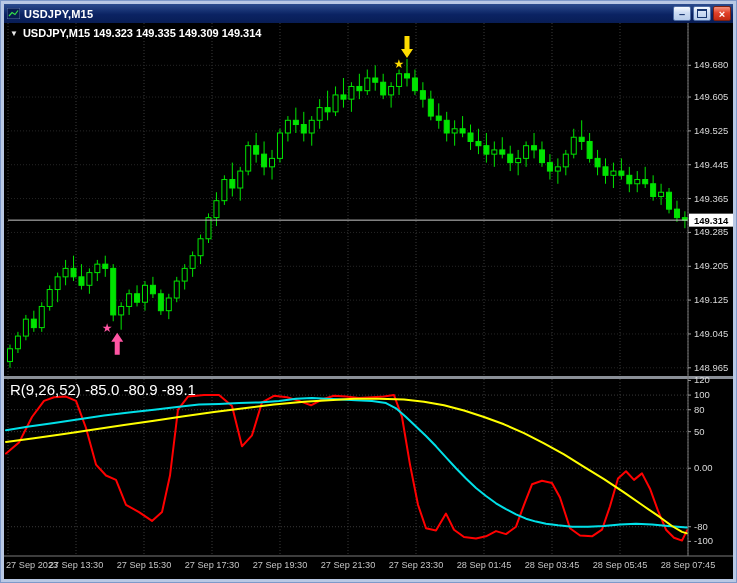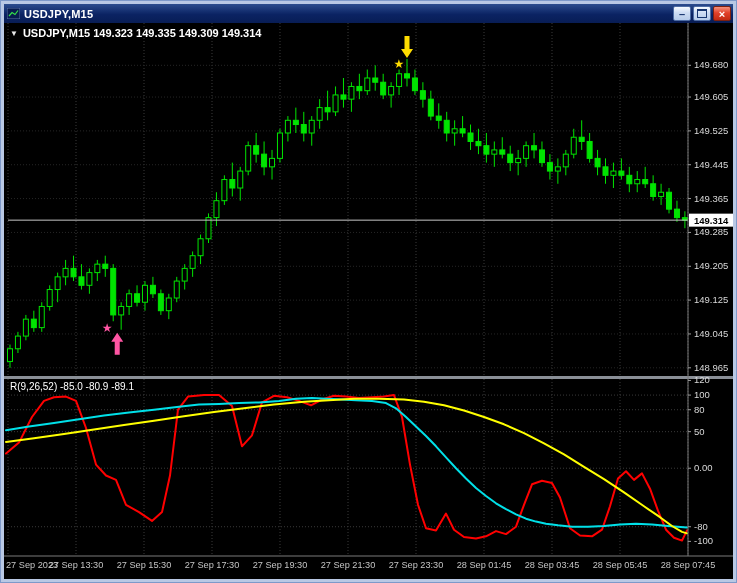--- a/index.html
+++ b/index.html
@@ -9,21 +9,21 @@
   .tb-icon{width:13px;height:11px;margin:0 4px 0 3px;flex:0 0 auto;}
   .tb-title{color:#ffffff;font-size:11px;font-weight:bold;letter-spacing:.2px;white-space:nowrap;}
   .tb-btns{margin-left:auto;display:flex;gap:2px;padding-right:2px;}
   .wbtn{width:18px;height:15px;border:1px solid #4e6ca3;border-radius:2px;background:linear-gradient(180deg,#f6faff,#cddcf3 45%,#b6cbe9);color:#17356f;font-size:11px;font-weight:bold;line-height:12px;text-align:center;padding:0;cursor:pointer;font-family:"Liberation Sans",sans-serif;}
   .wbtn .maxbox{display:inline-block;width:8px;height:6px;border:1px solid #17356f;border-top-width:2px;margin-top:2px;}
   .wbtn.close{background:linear-gradient(180deg,#f4917d,#e2412a 45%,#c22a12);border-color:#7e2010;color:#ffffff;}
   .chart-area{position:absolute;left:4px;top:23px;right:4px;bottom:4px;background:#000;}
   #plot{position:absolute;left:0;top:0;}
   .chart-header{position:absolute;left:6px;top:4px;color:#ffffff;font-size:11px;font-weight:bold;display:flex;align-items:center;gap:5px;z-index:3;white-space:nowrap;}
   .dd{color:#e8e8e8;font-size:8px;line-height:11px;}
-  .ind-header{position:absolute;left:6px;top:358px;color:#ffffff;font-size:10px;z-index:3;white-space:nowrap;}
+  .ind-header{position:absolute;left:6px;top:358px;color:#ffffff;font-size:15px;z-index:3;white-space:nowrap;}
   svg text{font-family:"Liberation Sans",sans-serif;}
 </style>
 </head>
 <body>
 
 <div class="frame"></div>
 
 <div class="titlebar">
   <svg class="tb-icon" viewBox="0 0 13 11">
     <rect x="0" y="0" width="13" height="11" fill="#071c4e" stroke="#6d86b8" stroke-width="0.8"></rect>

